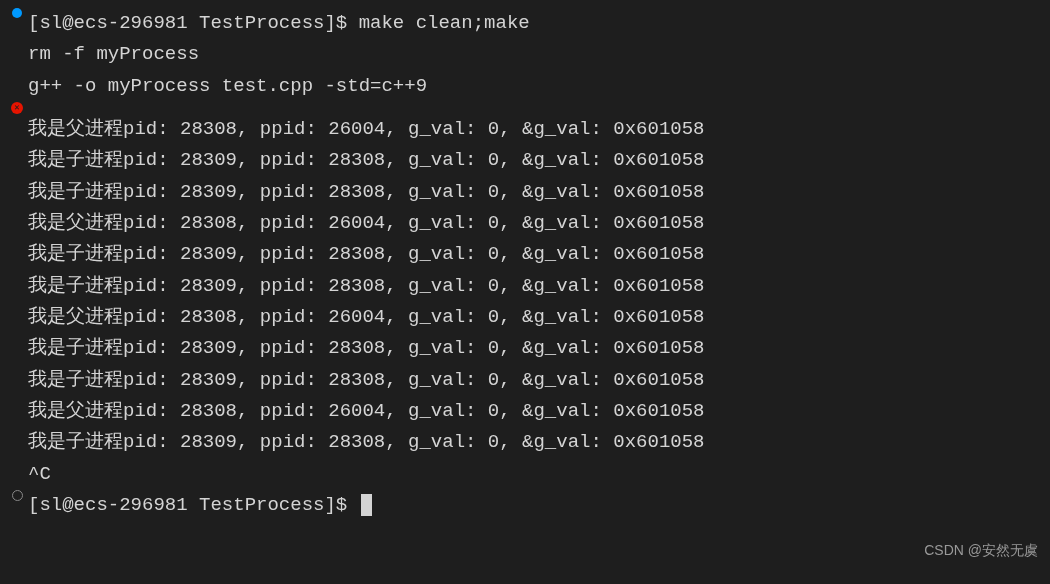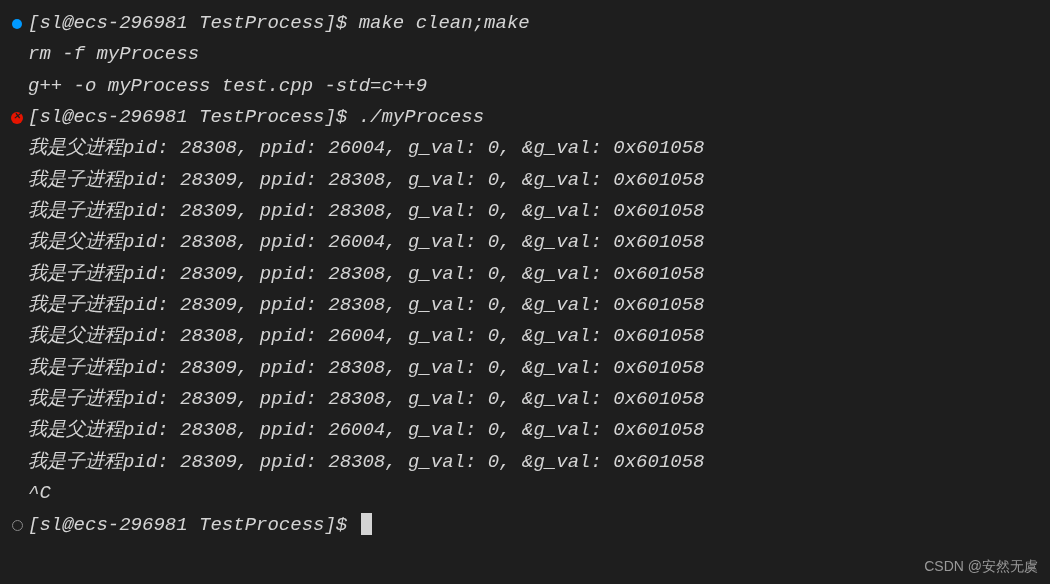--- a/index.html
+++ b/index.html
@@ -14,24 +14,23 @@
       font-size: 19px;
       line-height: 1.65;
       padding: 8px 0;
       width: 1050px;
       height: 584px;
       overflow: hidden;
       position: relative;
     }
     .line {
       display: flex;
-      align-items: center;
+      align-items: flex-start;
       padding-left: 6px;
       white-space: pre;
-      font-style: italic;
     }
     .gutter {
       width: 22px;
       display: inline-flex;
       align-items: center;
       justify-content: center;
       flex-shrink: 0;
     }
     .dot-blue {
       width: 10px;
@@ -64,21 +63,21 @@
     .cursor {
       display: inline-block;
       width: 11px;
       height: 22px;
       background-color: #d4d4d4;
       vertical-align: middle;
       margin-left: 2px;
     }
     .watermark {
       position: absolute;
-      bottom: 6px;
+      bottom: 22px;
       right: 12px;
       color: #999;
       font-size: 14px;
       font-family: sans-serif;
     }
   </style>
 </head>
 <body>
 
 <div class="line">
@@ -91,21 +90,20 @@
   <span class="content">rm -f myProcess</span>
 </div>
 
 <div class="line">
   <span class="gutter"></span>
   <span class="content">g++ -o myProcess test.cpp -std=c++9</span>
 </div>
 
 <div class="line">
   <span class="gutter"><span class="dot-red">✕</span></span>
-  <span class="content"><span>[sl@ecs-296981 TestProcess]$ </span><span>./myProcess</span></span>
 </div>
 
 <div class="line">
   <span class="gutter"></span>
   <span class="content">我是父进程pid: 28308, ppid: 26004, g_val: 0, &amp;g_val: 0x601058</span>
 </div>
 <div class="line">
   <span class="gutter"></span>
   <span class="content">我是子进程pid: 28309, ppid: 28308, g_val: 0, &amp;g_val: 0x601058</span>
 </div>

